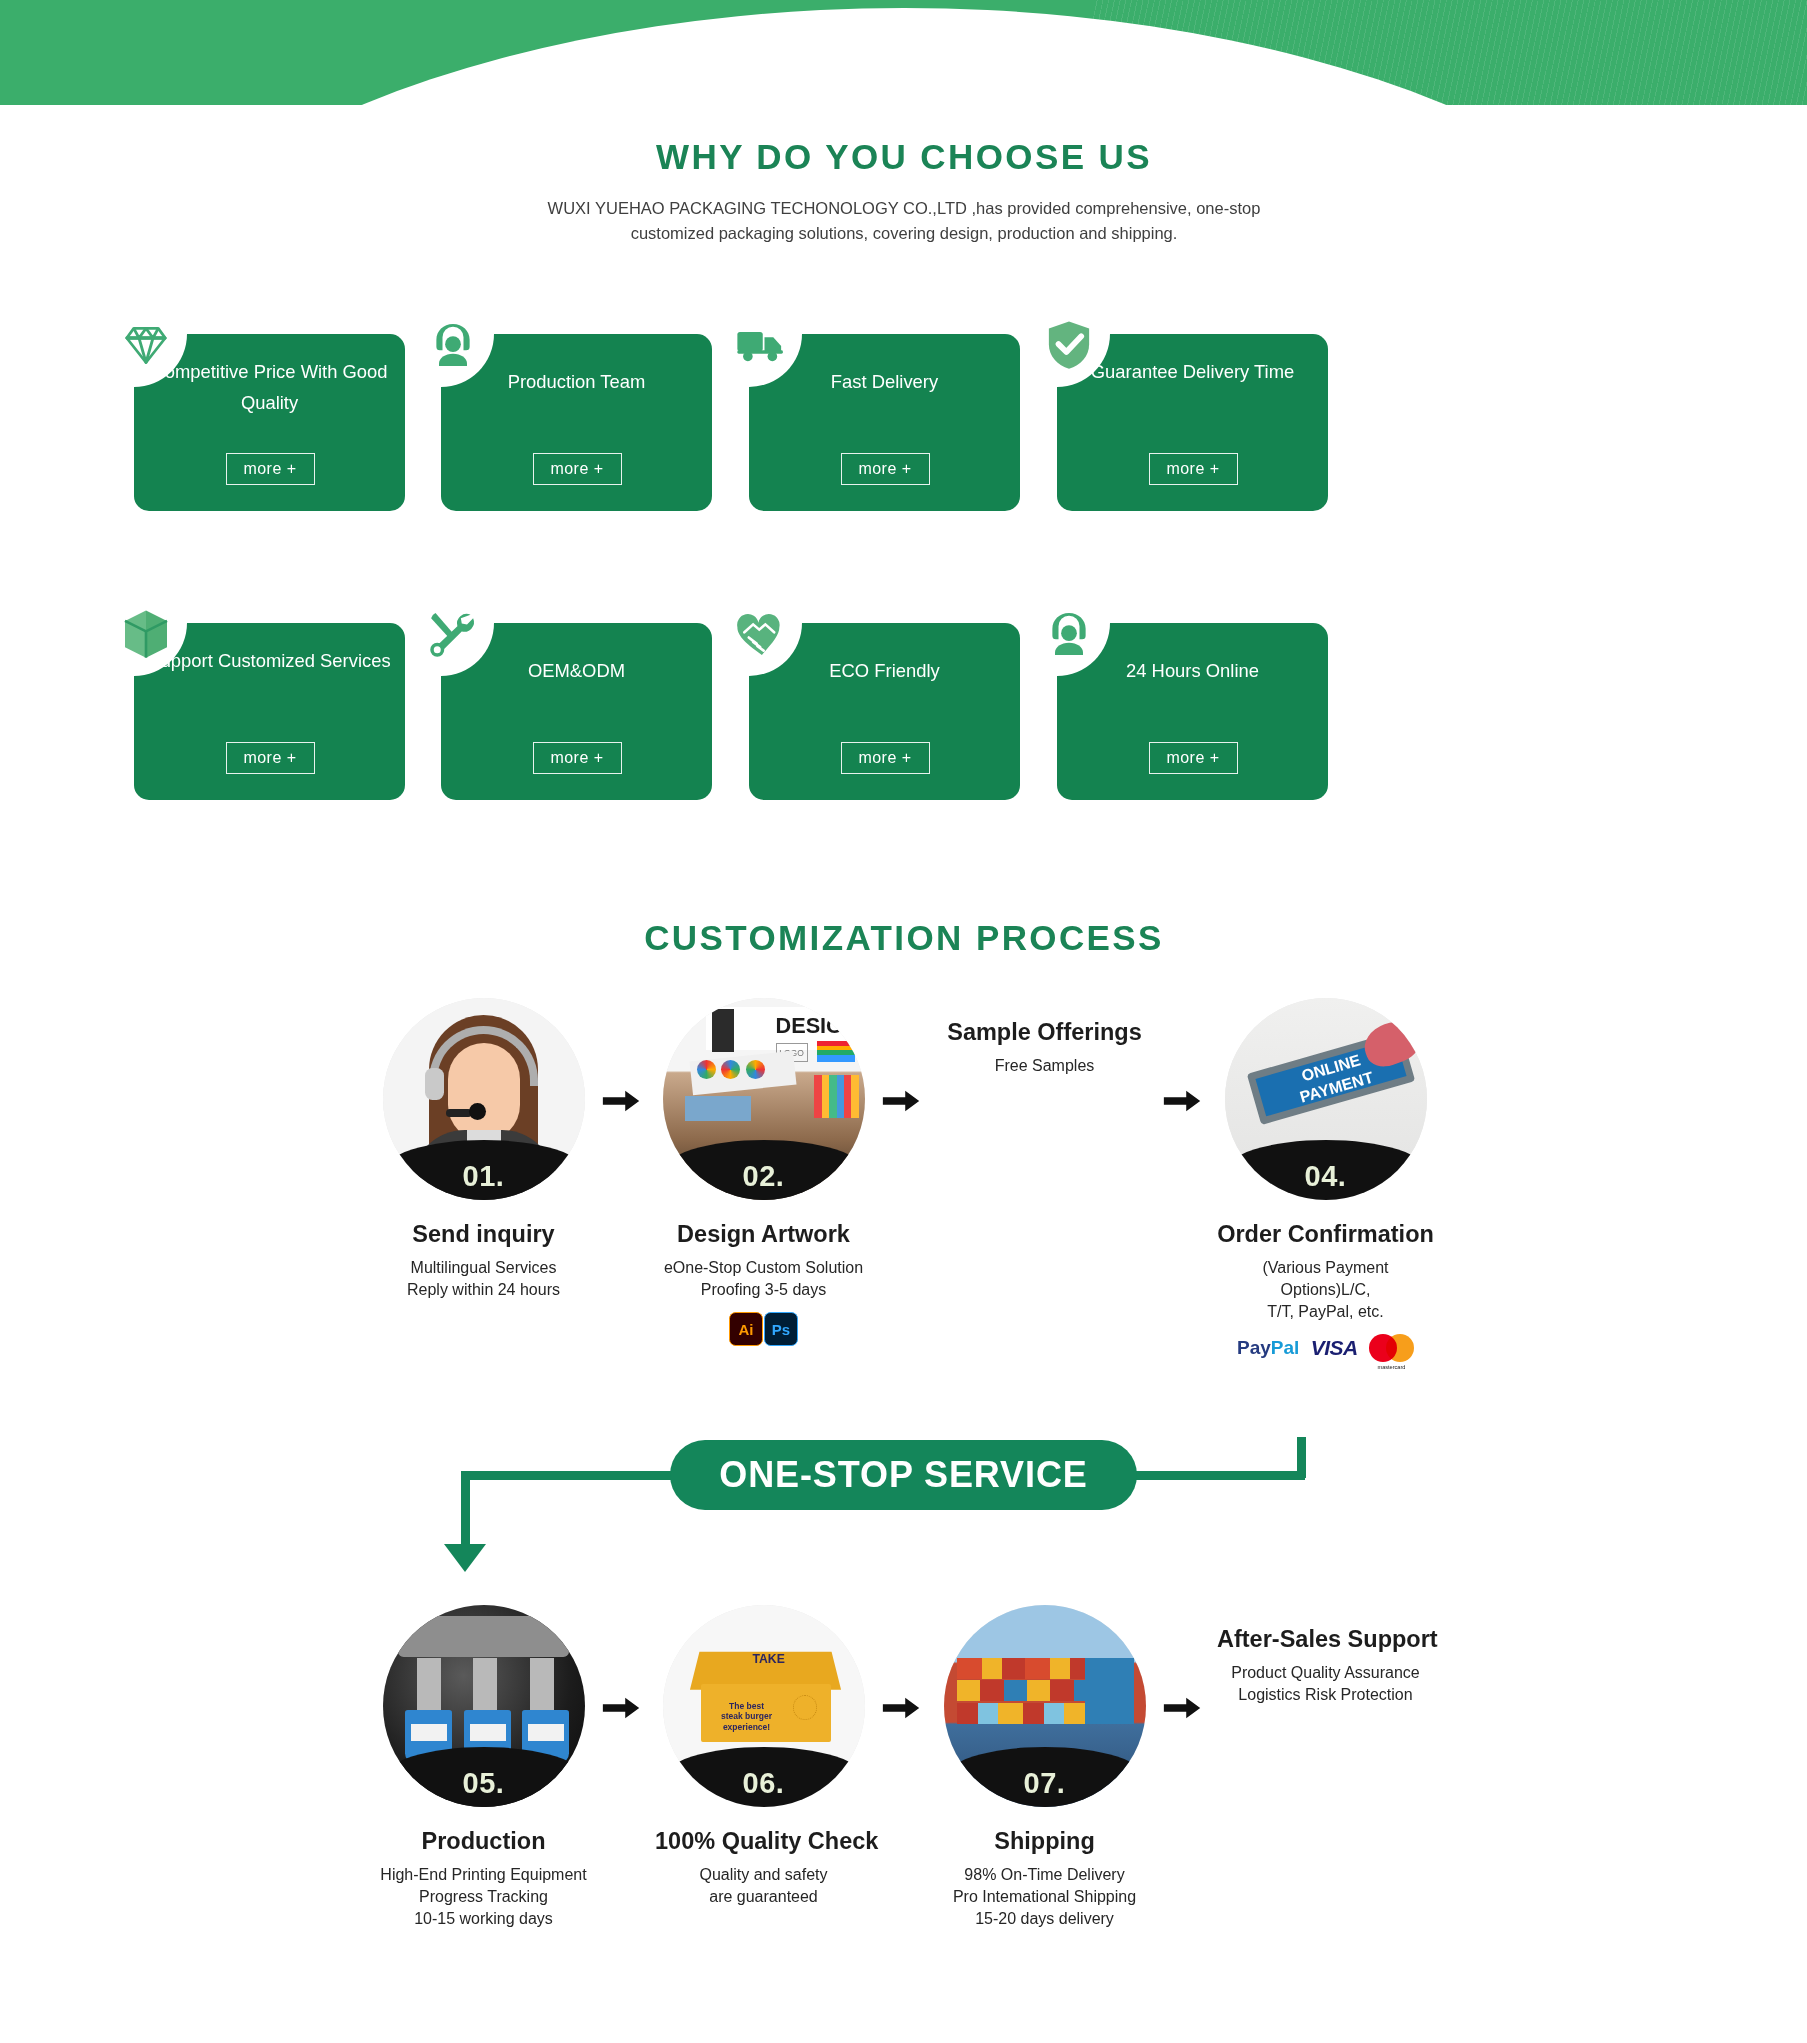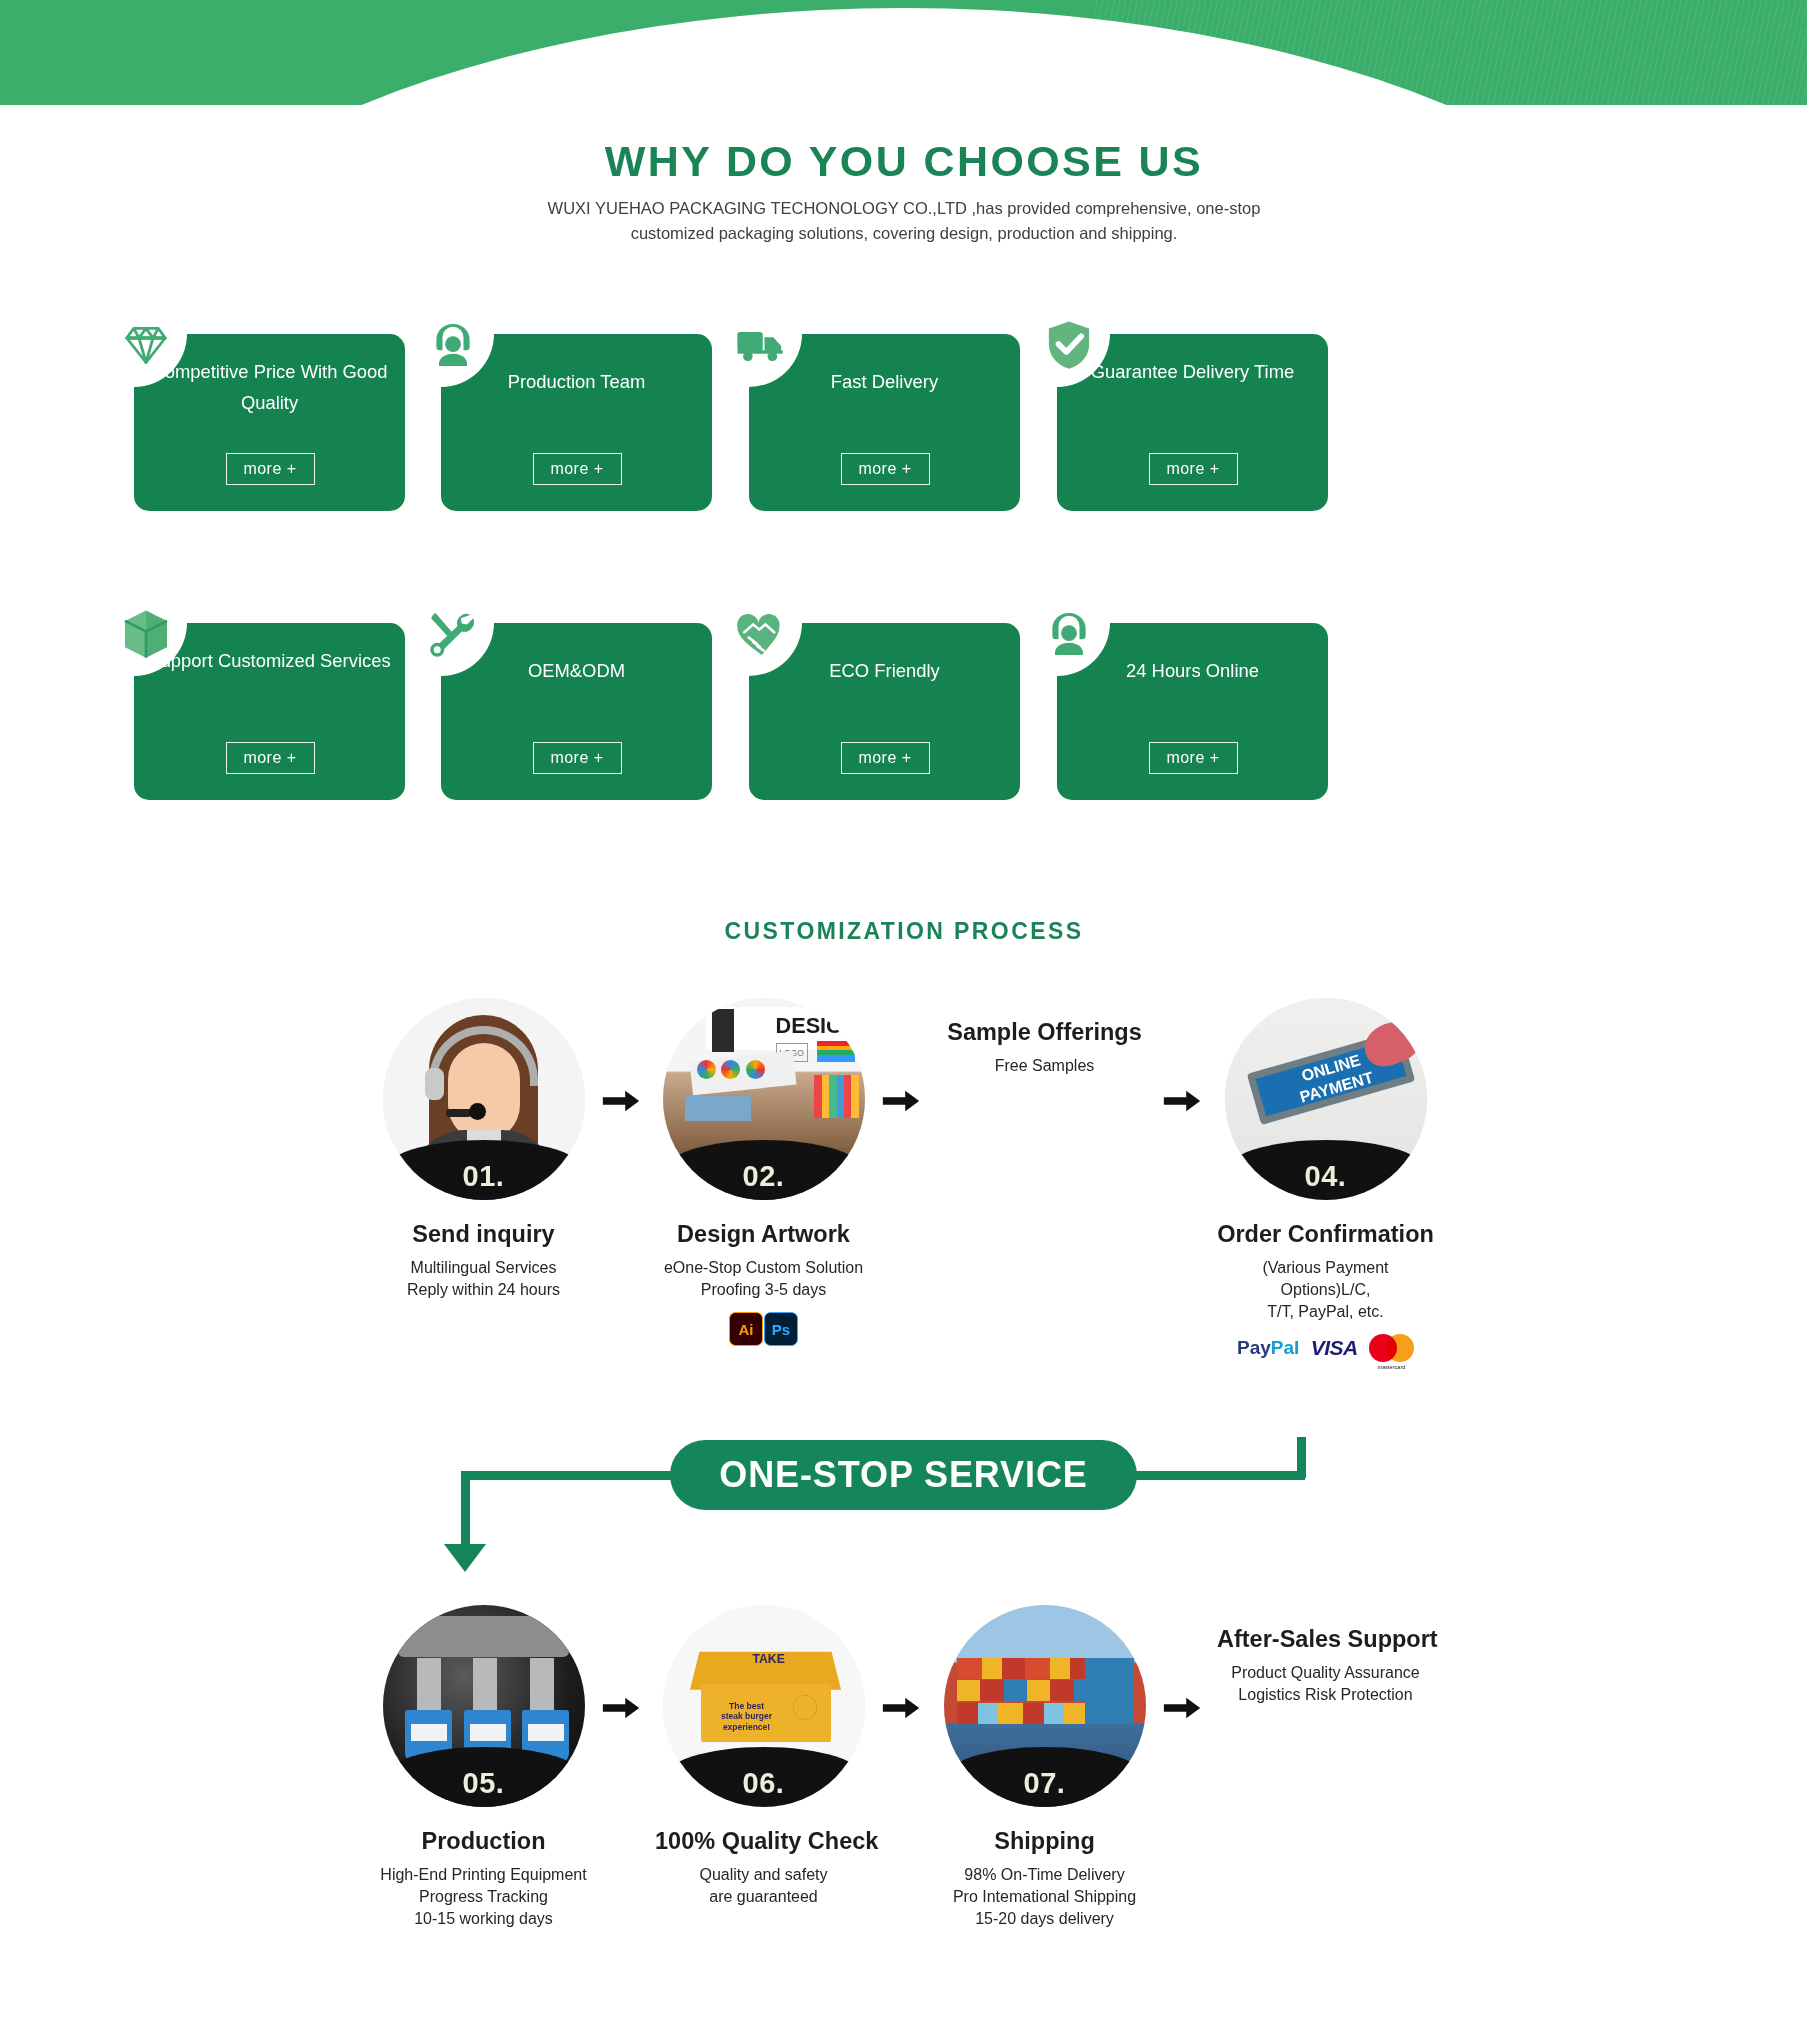--- a/index.html
+++ b/index.html
@@ -38,21 +38,21 @@
     border-radius: 50% / 50%;
   }
 
   
   .sec-title {
     text-align: center;
     color: #1b8456;
     font-weight: bold;
     letter-spacing: 2.4px;
   }
-  #why-title { position: absolute; top: 137px; left: 0; width: 1808px; font-size: 43px; }
+  #why-title { position: absolute; top: 137px; left: 0; width: 1808px; font-size: 35px; }
   .sub {
     position: absolute; top: 196px; left: 0; width: 1808px;
     text-align: center; color: #3f3f3f; font-size: 16.5px; line-height: 25.4px;
     font-family: "Liberation Sans", sans-serif;
   }
   .sub div { white-space: nowrap; }
 
   
   .cards { position: absolute; left: 0; width: 1808px; }
   #row1 { top: 311px; }
@@ -92,21 +92,21 @@
     letter-spacing: 0.5px;
   }
   .f-icon {
     position: absolute; left: 7.5px; top: 0;
     width: 68px; height: 68px; z-index: 3;
     display: flex; align-items: center; justify-content: center;
   }
   .f-icon svg { display:block; width: 56px; height: 56px; }
 
   
-  #proc-title { position: absolute; top: 918px; left:0; width:1808px; font-size: 23px; }
+  #proc-title { position: absolute; top: 918px; left:0; width:1808px; font-size: 35px; }
 
   .steprow { position: absolute; left: 0; width: 1808px; }
   #steprow1 { top: 998px; }
   #steprow2 { top: 1605px; }
 
   .step { position: absolute; width: 217px; text-align: center; }
   .thumb {
     position: relative; margin: 0 auto;
     width: 202px; height: 202px; border-radius: 50%;
     overflow: hidden; background: #e9e9e9;

